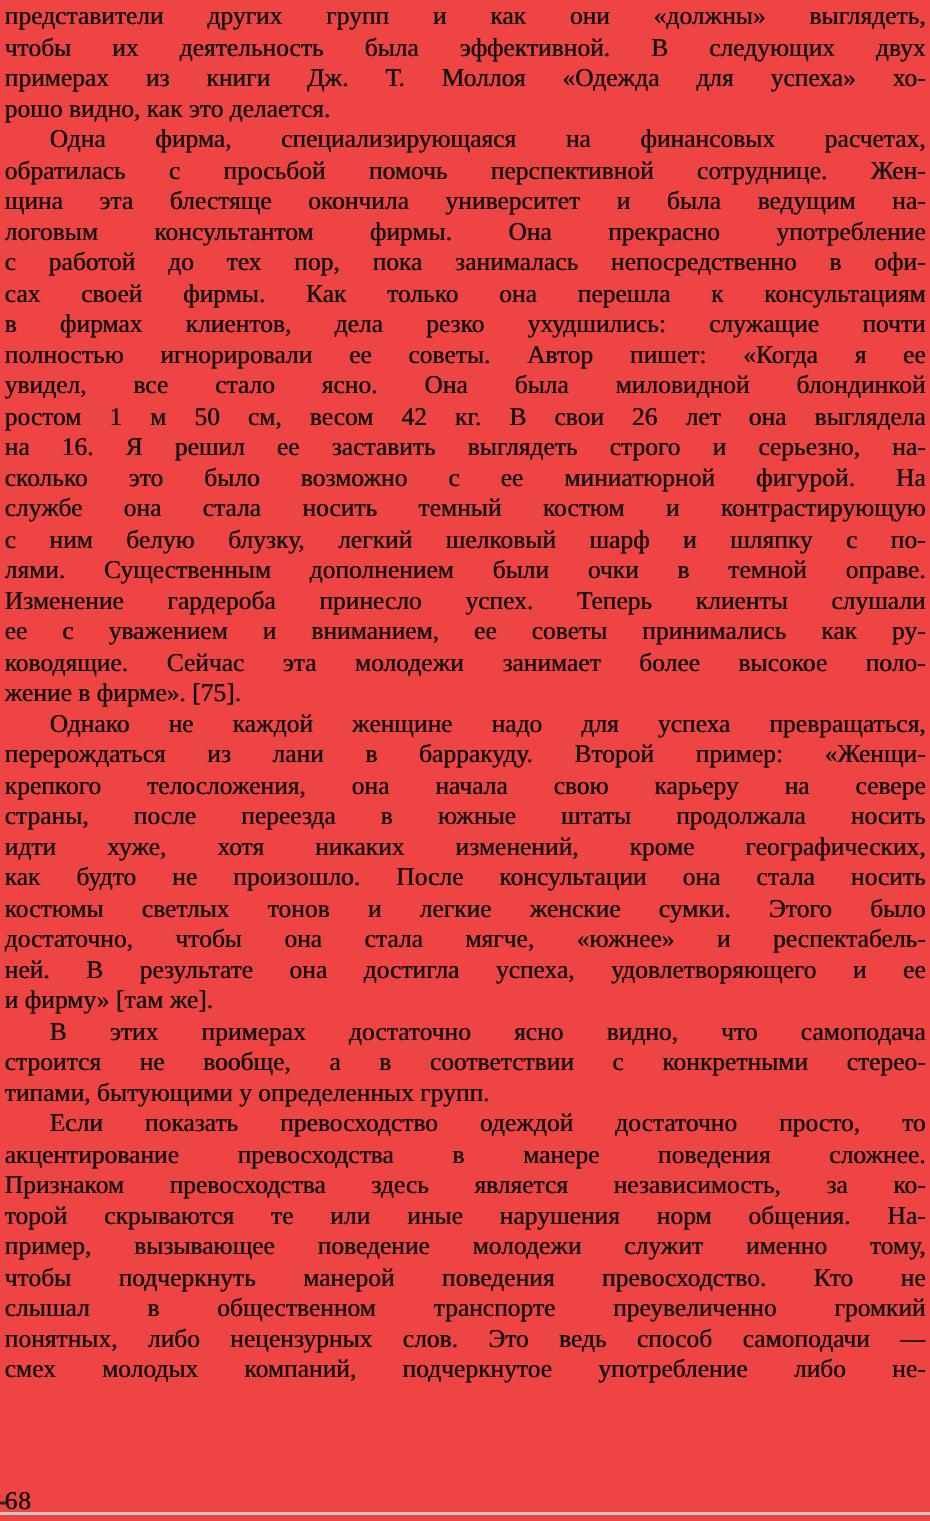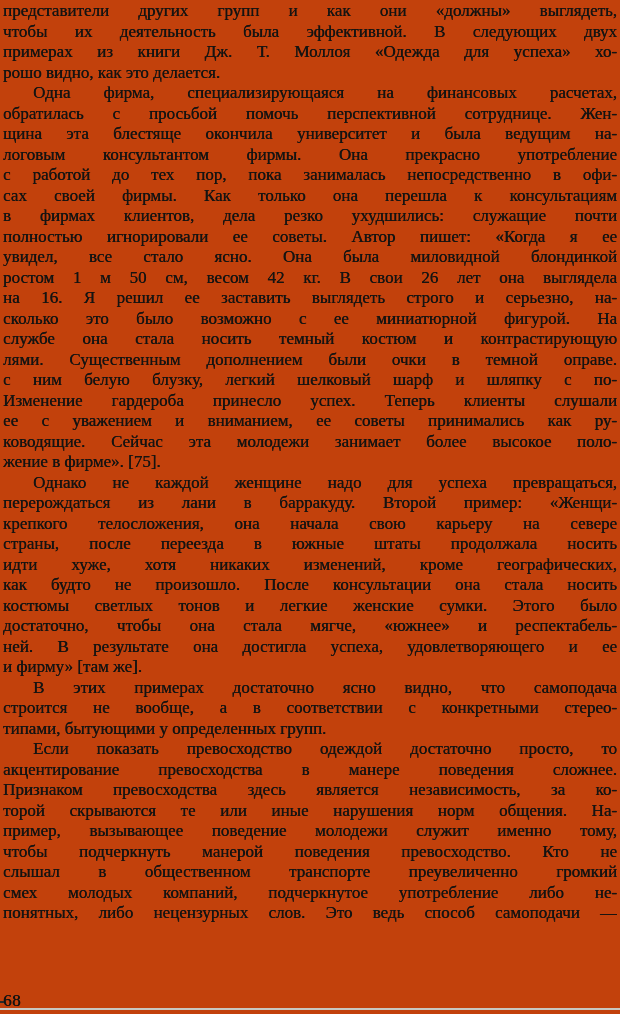--- a/index.html
+++ b/index.html
@@ -4,21 +4,21 @@
 <style>
   html, body {
     margin: 0;
     padding: 0;
     background: #f6f5f2;
   }
   .page {
     position: relative;
     width: 620px;
     height: 1014px;
-    background: #c2410c;
+    background: #ef4444;
     overflow: hidden;
     color: #151412;
     font-family: "Liberation Serif", "DejaVu Serif", serif;
     font-size: 17px;
     line-height: 20.5px;
   }
   .text-block {
     position: absolute;
     top: 1px;
     left: 3px;
@@ -87,22 +87,22 @@
       <div class="line">логовым консультантом фирмы. Она прекрасно употребление</div>
       <div class="line">с работой до тех пор, пока занималась непосредственно в офи-</div>
       <div class="line">сах своей фирмы. Как только она перешла к консультациям</div>
       <div class="line">в фирмах клиентов, дела резко ухудшились: служащие почти</div>
       <div class="line">полностью игнорировали ее советы. Автор пишет: «Когда я ее</div>
       <div class="line">увидел, все стало ясно. Она была миловидной блондинкой</div>
       <div class="line">ростом 1 м 50 см, весом 42 кг. В свои 26 лет она выглядела</div>
       <div class="line">на 16. Я решил ее заставить выглядеть строго и серьезно, на-</div>
       <div class="line">сколько это было возможно с ее миниатюрной фигурой. На</div>
       <div class="line">службе она стала носить темный костюм и контрастирующую</div>
+      <div class="line">с ним белую блузку, легкий шелковый шарф и шляпку с по-</div>
       <div class="line">лями. Существенным дополнением были очки в темной оправе.</div>
-      <div class="line">с ним белую блузку, легкий шелковый шарф и шляпку с по-</div>
       <div class="line">Изменение гардероба принесло успех. Теперь клиенты слушали</div>
       <div class="line">ее с уважением и вниманием, ее советы принимались как ру-</div>
       <div class="line">ководящие. Сейчас эта молодежи занимает более высокое поло-</div>
       <div class="line pend">жение в фирме». [75].</div>
     </div>
 
     <div class="para">
       <div class="line ind">Однако не каждой женщине надо для успеха превращаться,</div>
       <div class="line">перерождаться из лани в барракуду. Второй пример: «Женщи-</div>
       <div class="line">крепкого телосложения, она начала свою карьеру на севере</div>
@@ -122,22 +122,22 @@
     </div>
 
     <div class="para">
       <div class="line ind">Если показать превосходство одеждой достаточно просто, то</div>
       <div class="line">акцентирование превосходства в манере поведения сложнее.</div>
       <div class="line">Признаком превосходства здесь является независимость, за ко-</div>
       <div class="line">торой скрываются те или иные нарушения норм общения. На-</div>
       <div class="line">пример, вызывающее поведение молодежи служит именно тому,</div>
       <div class="line">чтобы подчеркнуть манерой поведения превосходство. Кто не</div>
       <div class="line">слышал в общественном транспорте преувеличенно громкий</div>
+      <div class="line">понятных, либо нецензурных слов. Это ведь способ самоподачи —</div>
       <div class="line">смех молодых компаний, подчеркнутое употребление либо не-</div>
-      <div class="line">понятных, либо нецензурных слов. Это ведь способ самоподачи —</div>
     </div>
 
   </div>
 
   <div class="page-number">68</div>
   <div class="edge-artifact"></div>
   <div class="bottom-scan-line"></div>
 </div>
 
 </body></html>

